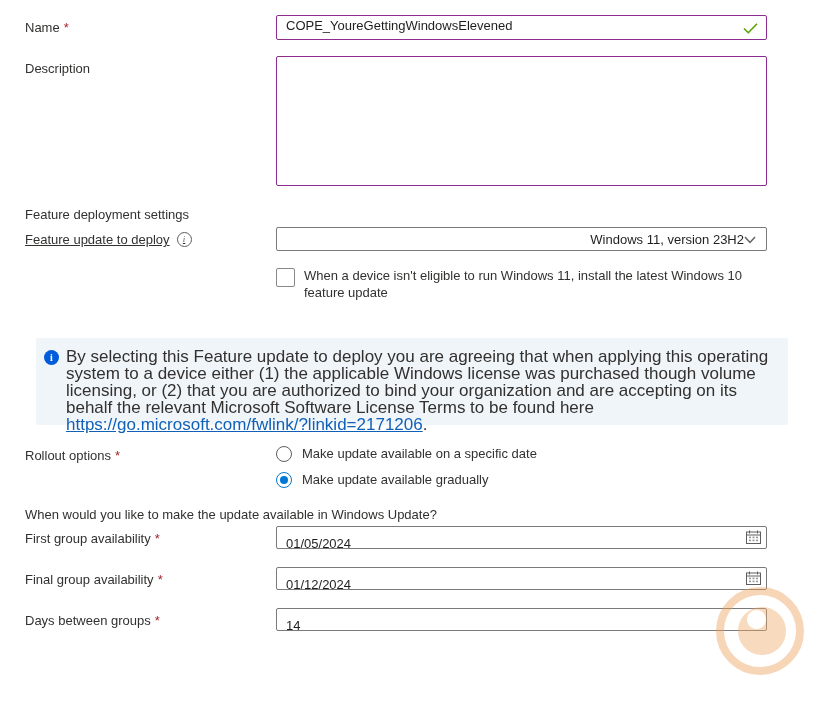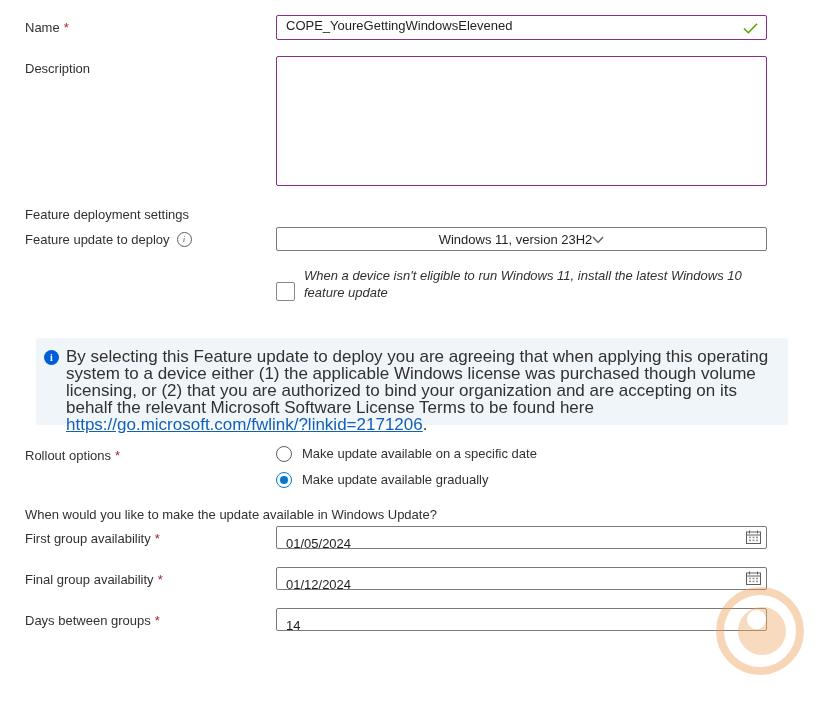--- a/index.html
+++ b/index.html
@@ -27,35 +27,35 @@
     width:100%;box-sizing:border-box;height:130px;resize:none;
     border:1.5px solid #8a2d8f;border-radius:2px;outline:none;
     font-family:"Liberation Sans",sans-serif;font-size:13px;color:#201f1e;
   }
   .check-icon{position:absolute;right:9px;top:7px;pointer-events:none;}
   .cal-btn{position:absolute;right:6px;top:4px;width:16px;height:15px;cursor:pointer;background:none;border:none;padding:0;}
 
   
   .dropdown{
     height:24px;box-sizing:border-box;border:1px solid #7a7a7a;border-radius:2px;
-    display:flex;align-items:center;justify-content:center;
+    display:flex;align-items:center;justify-content:flex-end;
     padding:0 10px;background:#fff;cursor:pointer;color:#201f1e;
   }
 
   
   .heading{padding-left:25px;margin:0;}
-  .label-with-info{display:flex;align-items:center;gap:7px;}
+  .label-with-info{display:flex;align-items:center;gap:7px;text-decoration:underline;}
   .info-circle{
     width:13px;height:13px;border:1px solid #605e5c;border-radius:50%;
     color:#605e5c;font-size:9px;line-height:13px;text-align:center;flex:none;
     font-family:"Liberation Serif",serif;font-style:italic;
   }
 
   
-  .checkbox-row{display:flex;gap:9px;align-items:flex-end;font-style:italic;}
+  .checkbox-row{display:flex;gap:9px;align-items:flex-start;}
   .checkbox{
     width:17px;height:17px;flex:none;border:1px solid #8a8886;border-radius:2px;
     background:#fff;margin-top:1px;cursor:pointer;
   }
   .checkbox-label{line-height:17px;max-width:462px;}
 
   
   .banner{
     margin:0 0 0 36px;width:752px;box-sizing:border-box;height:87px;
     background:#f0f5fa;border-radius:2px;display:flex;gap:7px;

